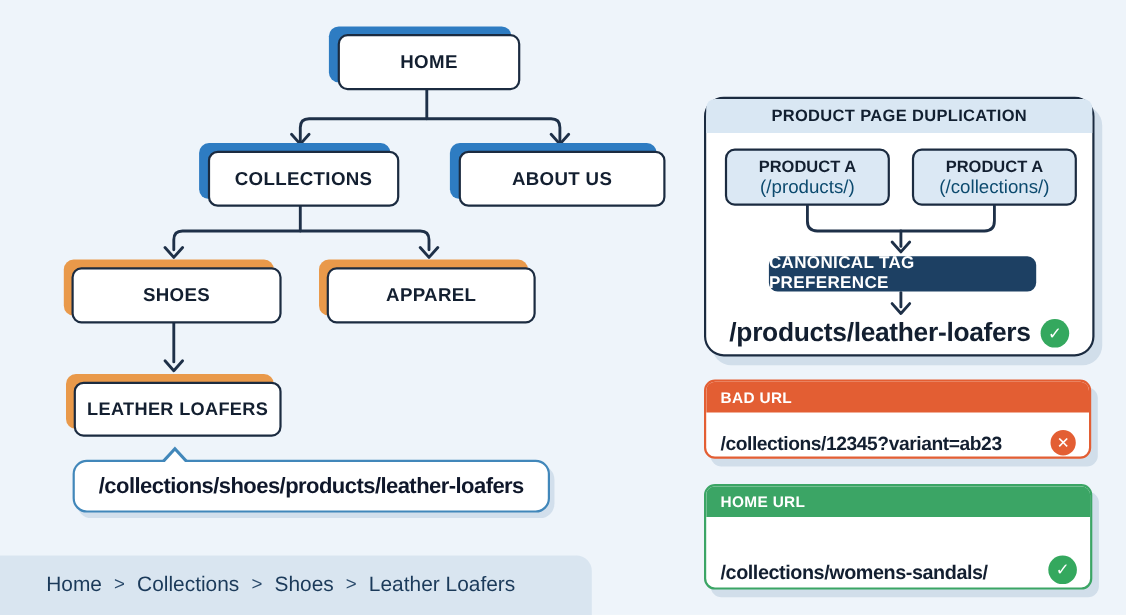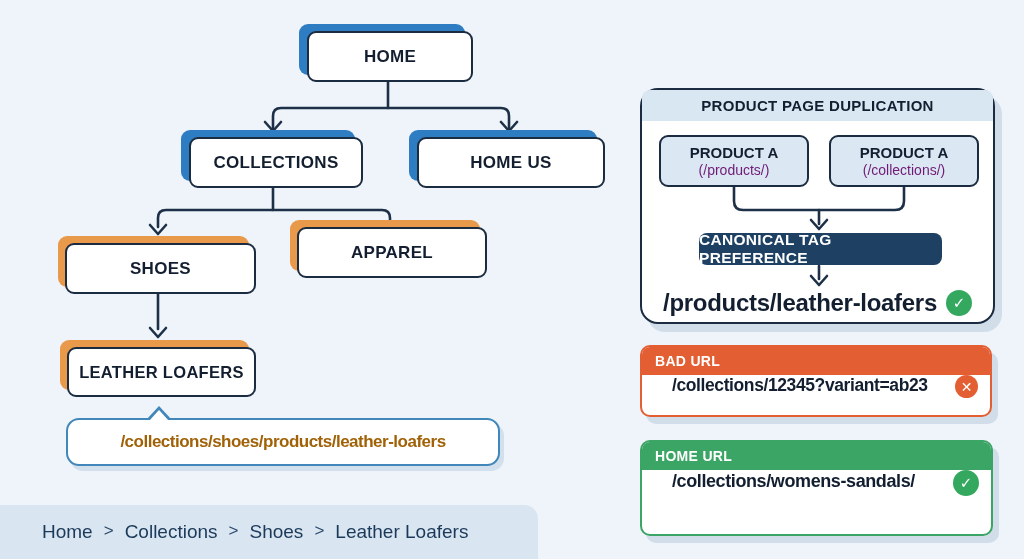--- a/index.html
+++ b/index.html
@@ -17,58 +17,58 @@
   .connectors path{stroke:#1e3048;stroke-width:2.6;fill:none;stroke-linejoin:round;stroke-linecap:round;}
 
   
   .bubble{position:absolute;left:66px;top:418px;width:430px;height:44px;background:#fff;
           border:2.5px solid #4187ba;border-radius:13px;display:flex;align-items:center;justify-content:center;
           box-shadow:4px 5px 0 rgba(167,192,214,.4);}
   .bubble::before{content:"";position:absolute;top:-14px;left:78px;width:0;height:0;
           border-left:13px solid transparent;border-right:13px solid transparent;border-bottom:14px solid #4187ba;}
   .bubble::after{content:"";position:absolute;top:-10px;left:81px;width:0;height:0;
           border-left:10px solid transparent;border-right:10px solid transparent;border-bottom:11px solid #fff;}
-  .bubble span{font-weight:700;font-size:17px;letter-spacing:-.5px;color:#a16207;white-space:nowrap;}
+  .bubble span{font-weight:700;font-size:20px;letter-spacing:-.5px;color:#0f172a;white-space:nowrap;}
 
   
   .crumbbar{position:absolute;left:0;top:505px;width:538px;height:54px;background:#d9e5f0;
             border-top-right-radius:14px;display:flex;align-items:center;padding-left:42px;box-sizing:border-box;}
   .crumbbar .item{font-size:19px;color:#1b3a5a;}
   .crumbbar .sep{font-size:17px;color:#2a4a6b;margin:0 11px;transform:translateY(-1px);}
 
   
   .panel{position:absolute;left:640px;top:88px;width:355px;height:236px;background:#fff;
          border:2.5px solid #1b2b40;border-radius:18px;box-sizing:border-box;
          box-shadow:7px 8px 0 rgba(173,196,215,.45);}
   .panel-header{height:31px;background:#d9e7f3;border-radius:8px 8px 0 0;display:flex;align-items:center;justify-content:center;
          font-weight:700;font-size:15px;letter-spacing:.3px;color:#111f30;}
   .variant{position:absolute;width:150px;height:52px;background:#dbe8f4;border:2px solid #1b2b40;border-radius:9px;
          display:flex;flex-direction:column;align-items:center;justify-content:center;box-sizing:border-box;line-height:1.15;}
   .variant .vt{font-weight:700;font-size:15px;color:#131f30;}
-  .variant .vp{font-size:14px;color:#701a75;text-align:center;}
+  .variant .vp{font-size:17px;color:#0c4a6e;text-align:center;}
   .canonical{position:absolute;left:57px;top:143px;width:243px;height:32px;background:#1d4063;border-radius:8px;
          display:flex;align-items:center;justify-content:center;color:#fff;font-weight:700;font-size:15.5px;letter-spacing:.3px;}
   .canon-url{position:absolute;left:0;top:199px;width:100%;display:flex;align-items:center;justify-content:center;gap:9px;}
   .canon-url span.u{font-weight:700;font-size:24px;letter-spacing:-.3px;color:#131f30;}
 
   .badge{display:inline-flex;align-items:center;justify-content:center;border-radius:50%;color:#fff;font-weight:700;flex:none;}
   .badge.green{background:#34a85e;}
   .badge.red{background:#e35e33;}
   .badge.sm{width:23px;height:23px;font-size:14px;}
   .badge.md{width:26px;height:26px;font-size:15px;}
 
   
   .urlcard{position:absolute;left:640px;background:#fff;border-radius:10px;box-sizing:border-box;overflow:hidden;
            box-shadow:6px 7px 0 rgba(173,196,215,.45);}
   .urlcard.bad{top:345px;width:352px;height:72px;border:2.5px solid #e35e33;}
   .urlcard.good{top:440px;width:353px;height:96px;border:2.5px solid #3ba565;}
   .urlcard .head{height:28px;display:flex;align-items:center;padding-left:13px;color:#fff;font-weight:700;font-size:14px;letter-spacing:.3px;}
   .urlcard.bad .head{background:#e35e33;}
   .urlcard.good .head{background:#3ba565;}
-  .urlcard .body{display:flex;align-items:flex-start;padding:0 12px 0 30px;}
+  .urlcard .body{display:flex;align-items:flex-end;padding:0 12px 0 13px;}
   .urlcard.bad .body{height:39px;}
   .urlcard.good .body{height:61px;}
   .urlcard .u{font-weight:700;font-size:17.5px;letter-spacing:-.4px;color:#131f30;white-space:nowrap;}
   .urlcard.good .u{font-size:18px;line-height:1.25;white-space:normal;}
   .urlcard .body .badge{margin-left:auto;}
 </style>
 </head>
 <body>
 
 <div class="stage">
@@ -84,23 +84,23 @@
     <path d="M158,227 V218 Q158,210 166,210 H382 Q390,210 390,218 V227"></path>
     <path d="M150,225 L158,234 L166,225"></path>
     <path d="M382,225 L390,234 L398,225"></path>
 
     <path d="M158,291 V329"></path>
     <path d="M150,328 L158,337 L166,328"></path>
   </svg>
 
   <div class="node blue" style="left:307px;top:31px;width:162px;height:47px;">HOME</div>
   <div class="node blue" style="left:189px;top:137px;width:170px;height:47px;">COLLECTIONS</div>
-  <div class="node blue" style="left:417px;top:137px;width:184px;height:47px;">HOME US</div>
+  <div class="node blue" style="left:417px;top:137px;width:184px;height:47px;">ABOUT US</div>
   <div class="node orange" style="left:65px;top:243px;width:187px;height:47px;">SHOES</div>
-  <div class="node orange" style="left:297px;top:227px;width:186px;height:47px;">APPAREL</div>
+  <div class="node orange" style="left:297px;top:243px;width:186px;height:47px;">APPAREL</div>
   <div class="node orange" style="left:67px;top:347px;width:185px;height:46px;font-size:16.5px;">LEATHER LOAFERS</div>
 
   <div class="bubble">
     <span>/collections/shoes/products/leather-loafers</span>
   </div>
 
   <div class="crumbbar">
     <span class="item">Home</span>
     <span class="sep">&gt;</span>
     <span class="item">Collections</span>

